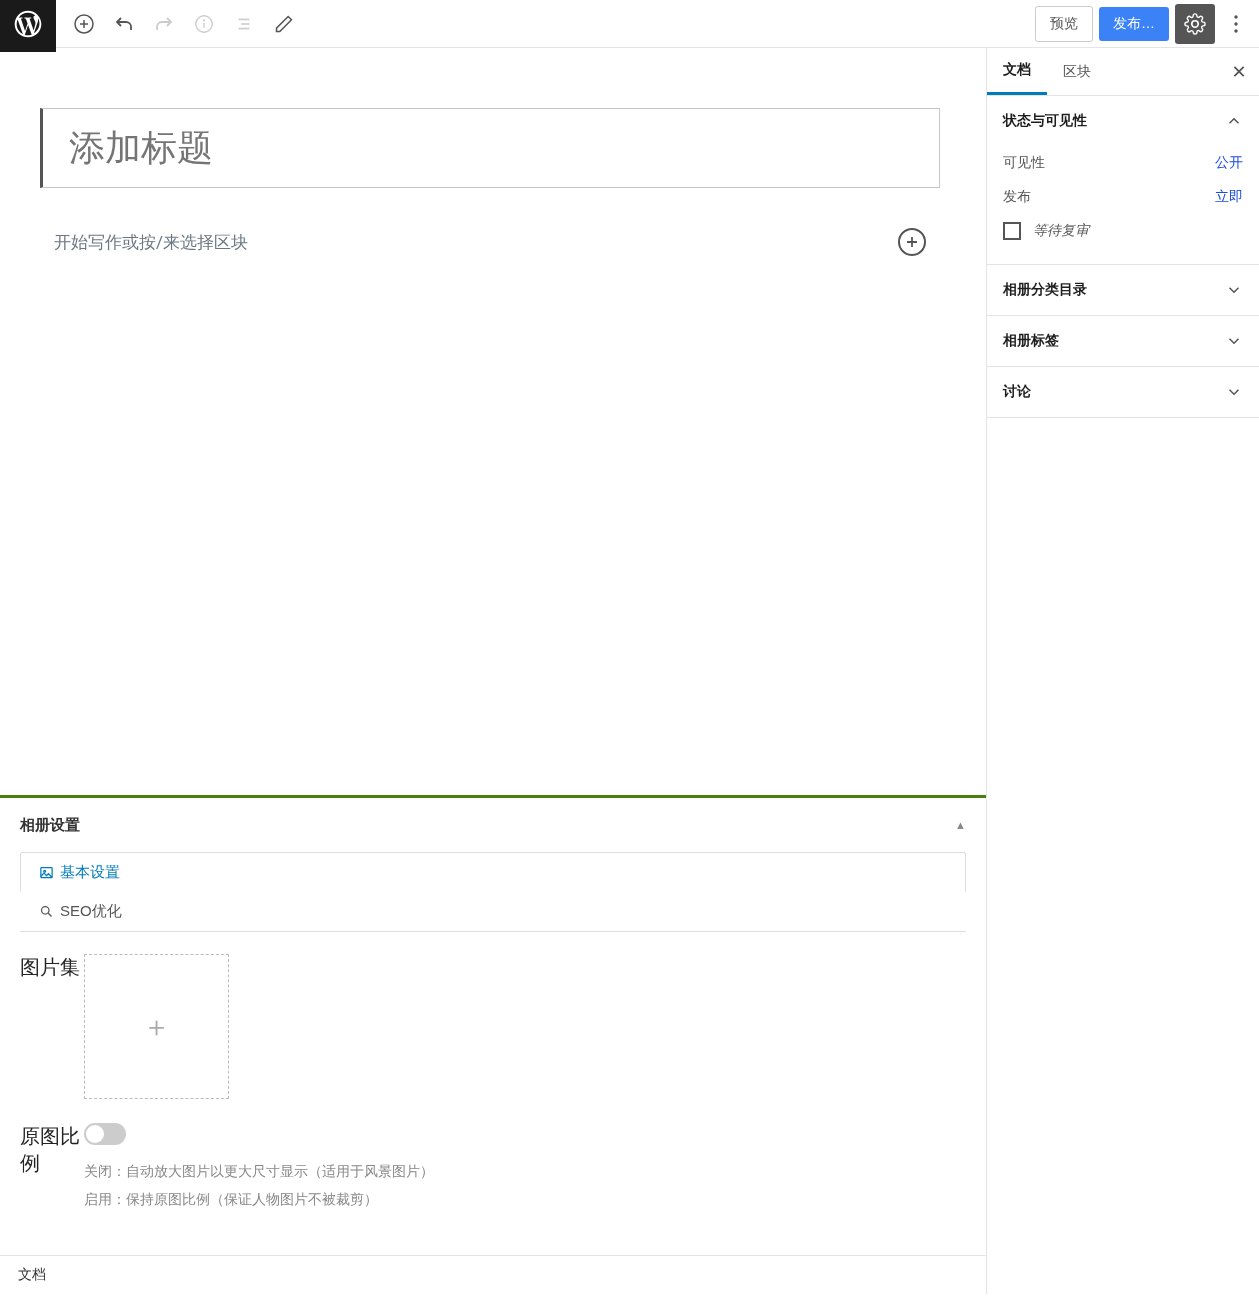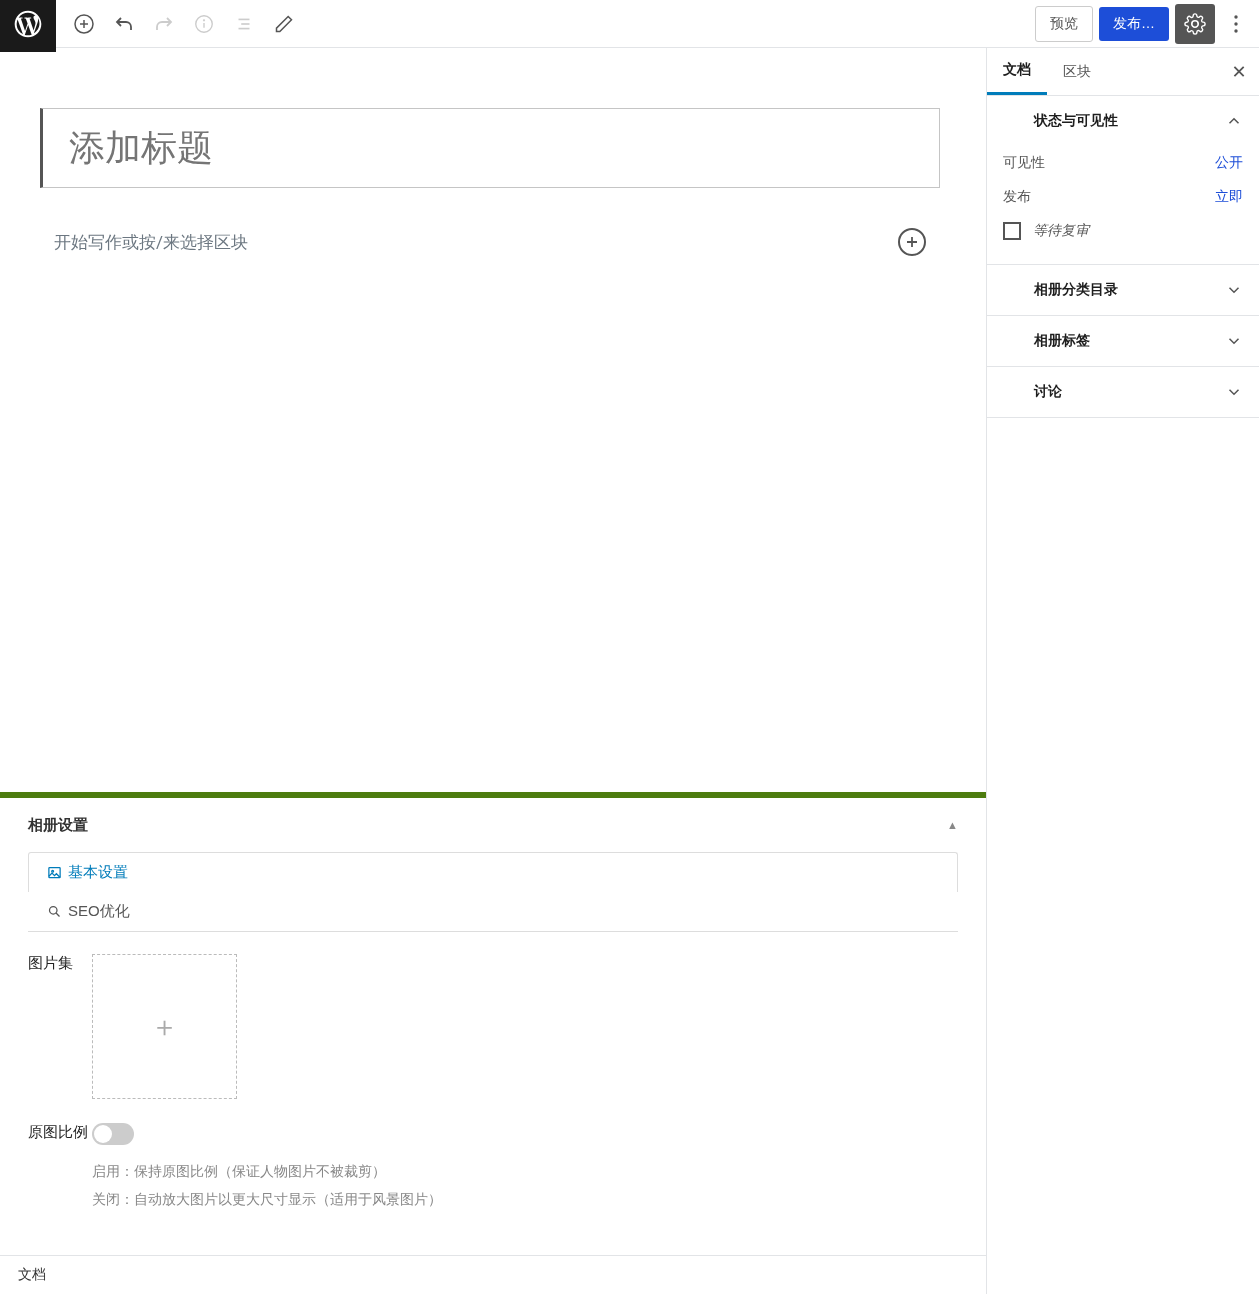--- a/index.html
+++ b/index.html
@@ -7,50 +7,50 @@
 
 
 .top-toolbar { display: flex; height: 48px; border-bottom: 1px solid #e2e4e7; align-items: center; background: #fff; }
 .wp-logo { width: 56px; height: 56px; background: #1a1a1a; display: flex; align-items: center; justify-content: center; }
 .wp-logo svg { width: 32px; height: 32px; fill: #fff; }
 .toolbar-left { display: flex; align-items: center; padding-left: 8px; gap: 0; }
 .toolbar-btn { width: 40px; height: 40px; display: flex; align-items: center; justify-content: center; background: none; border: none; cursor: pointer; color: #555; }
 .toolbar-btn.disabled { color: #ccc; cursor: default; }
 .toolbar-right { margin-left: auto; display: flex; align-items: center; gap: 6px; padding-right: 8px; }
 .btn-preview { padding: 8px 14px; border: 1px solid #ccc; background: #fff; border-radius: 3px; font-size: 14px; color: #555; cursor: pointer; }
-.btn-publish { padding: 8px 14px; background: #1d4ed8; color: #fff; border: none; border-radius: 3px; font-size: 14px; cursor: pointer; }
+.btn-publish { padding: 8px 14px; background: #3b82f6; color: #fff; border: none; border-radius: 3px; font-size: 14px; cursor: pointer; }
 .btn-settings { width: 40px; height: 40px; background: #555; border: none; border-radius: 3px; display: flex; align-items: center; justify-content: center; cursor: pointer; }
 .btn-settings svg { fill: #fff; }
 .btn-more { width: 30px; height: 40px; background: none; border: none; display: flex; align-items: center; justify-content: center; cursor: pointer; color: #555; }
 
 
 .layout { display: flex; height: calc(100% - 56px); }
 .editor-col { flex: 1; display: flex; flex-direction: column; border-right: 1px solid #e2e4e7; }
 .editor-area { flex: 1; padding: 60px 20px 20px 40px; position: relative; }
 
 .title-block { border: 1px solid #c5c5c5; border-left: 3px solid #555; padding: 18px 26px; max-width: 900px; margin-bottom: 40px; }
 .title-input { width: 100%; border: none; font-size: 36px; font-weight: 400; color: #757575; outline: none; background: transparent; }
 .title-input::placeholder { color: #757575; }
 
 .content-row { display: flex; align-items: center; max-width: 900px; padding: 0 14px; }
 .content-placeholder { flex: 1; color: #6c7781; font-size: 17px; }
 .add-block-btn { width: 28px; height: 28px; border: 2px solid #555; border-radius: 50%; display: flex; align-items: center; justify-content: center; background: none; cursor: pointer; }
 
 
-.metabox { border-top: 6px solid #4d7c0f; padding: 18px 28px; margin-top: 28px; }
+.metabox { border-top: 3px solid #4d7c0f; padding: 18px 20px; margin-top: 28px; }
 .metabox-header { display: flex; align-items: center; justify-content: space-between; margin-bottom: 16px; }
 .metabox-title { font-size: 15px; font-weight: 600; color: #333; }
 .metabox-toggle { font-size: 11px; color: #888; cursor: pointer; }
 
 .tabs-row { display: flex; border-bottom: 1px solid #ddd; margin-bottom: 22px; flex-direction: column; }
 .tab { padding: 10px 18px; font-size: 15px; display: flex; align-items: center; gap: 6px; cursor: pointer; border: 1px solid transparent; border-bottom: none; background: none; color: #555; }
 .tab.active { border-color: #ddd; background: #fff; color: #007cba; position: relative; top: 1px; border-radius: 3px 3px 0 0; }
 
 .form-row { display: flex; margin-bottom: 24px; }
-.form-label { width: 64px; font-size: 15px; color: #222; padding-top: 0; }
+.form-label { width: 64px; font-size: 20px; color: #222; padding-top: 0; }
 .form-field { flex: 1; }
 
 .image-add { width: 145px; height: 145px; border: 1px dashed #bbb; display: flex; align-items: center; justify-content: center; cursor: pointer; }
 .image-add-plus { font-size: 28px; color: #aaa; font-weight: 300; }
 
 .toggle { width: 42px; height: 22px; background: #ccc; border-radius: 11px; position: relative; cursor: pointer; }
 .toggle-knob { position: absolute; width: 18px; height: 18px; background: #fff; border-radius: 50%; top: 2px; left: 2px; }
 
 .help-text { font-size: 14px; color: #888; margin-top: 12px; line-height: 2; }
 
@@ -58,21 +58,21 @@
 
 
 .sidebar { width: 272px; background: #fff; display: flex; flex-direction: column; }
 .sidebar-tabs { display: flex; border-bottom: 1px solid #e2e4e7; height: 48px; align-items: stretch; position: relative; }
 .sidebar-tab { padding: 0 16px; font-size: 14px; display: flex; align-items: center; background: none; border: none; cursor: pointer; color: #555; font-weight: 500; }
 .sidebar-tab.active { border-bottom: 3px solid #007cba; color: #1e1e1e; font-weight: 600; }
 .sidebar-close { margin-left: auto; width: 40px; display: flex; align-items: center; justify-content: center; background: none; border: none; cursor: pointer; color: #555; font-size: 18px; }
 
 .panel { border-bottom: 1px solid #e2e4e7; }
 .panel-header { display: flex; align-items: center; justify-content: space-between; padding: 16px; cursor: pointer; }
-.panel-title { font-size: 14px; font-weight: 600; color: #1e1e1e; margin-left: 31px; }
+.panel-title { font-size: 14px; font-weight: 600; color: #1e1e1e; }
 .panel-chevron { color: #555; }
 .panel-body { padding: 0 16px 16px; }
 
 .panel-row { display: flex; justify-content: space-between; align-items: center; padding: 8px 0; font-size: 14px; }
 .panel-row-label { color: #555; }
 .panel-row-link { color: #1d4ed8; cursor: pointer; }
 
 .checkbox-row { display: flex; align-items: center; gap: 12px; padding: 8px 0; }
 .checkbox { width: 18px; height: 18px; border: 2px solid #555; cursor: pointer; }
 .checkbox-label { font-size: 14px; color: #555; font-style: italic; }
@@ -196,22 +196,22 @@
         </div>
       </div>
 
       <div class="form-row">
         <div class="form-label">原图比例</div>
         <div class="form-field">
           <div class="toggle">
             <div class="toggle-knob"></div>
           </div>
           <div class="help-text">
+            <div>关闭：自动放大图片以更大尺寸显示（适用于风景图片）</div>
             <div>启用：保持原图比例（保证人物图片不被裁剪）</div>
-            <div>关闭：自动放大图片以更大尺寸显示（适用于风景图片）</div>
           </div>
         </div>
       </div>
     </div>
 
     <div class="footer-label">文档</div>
   </div>
 
   <div class="sidebar">
     <div class="sidebar-tabs">

